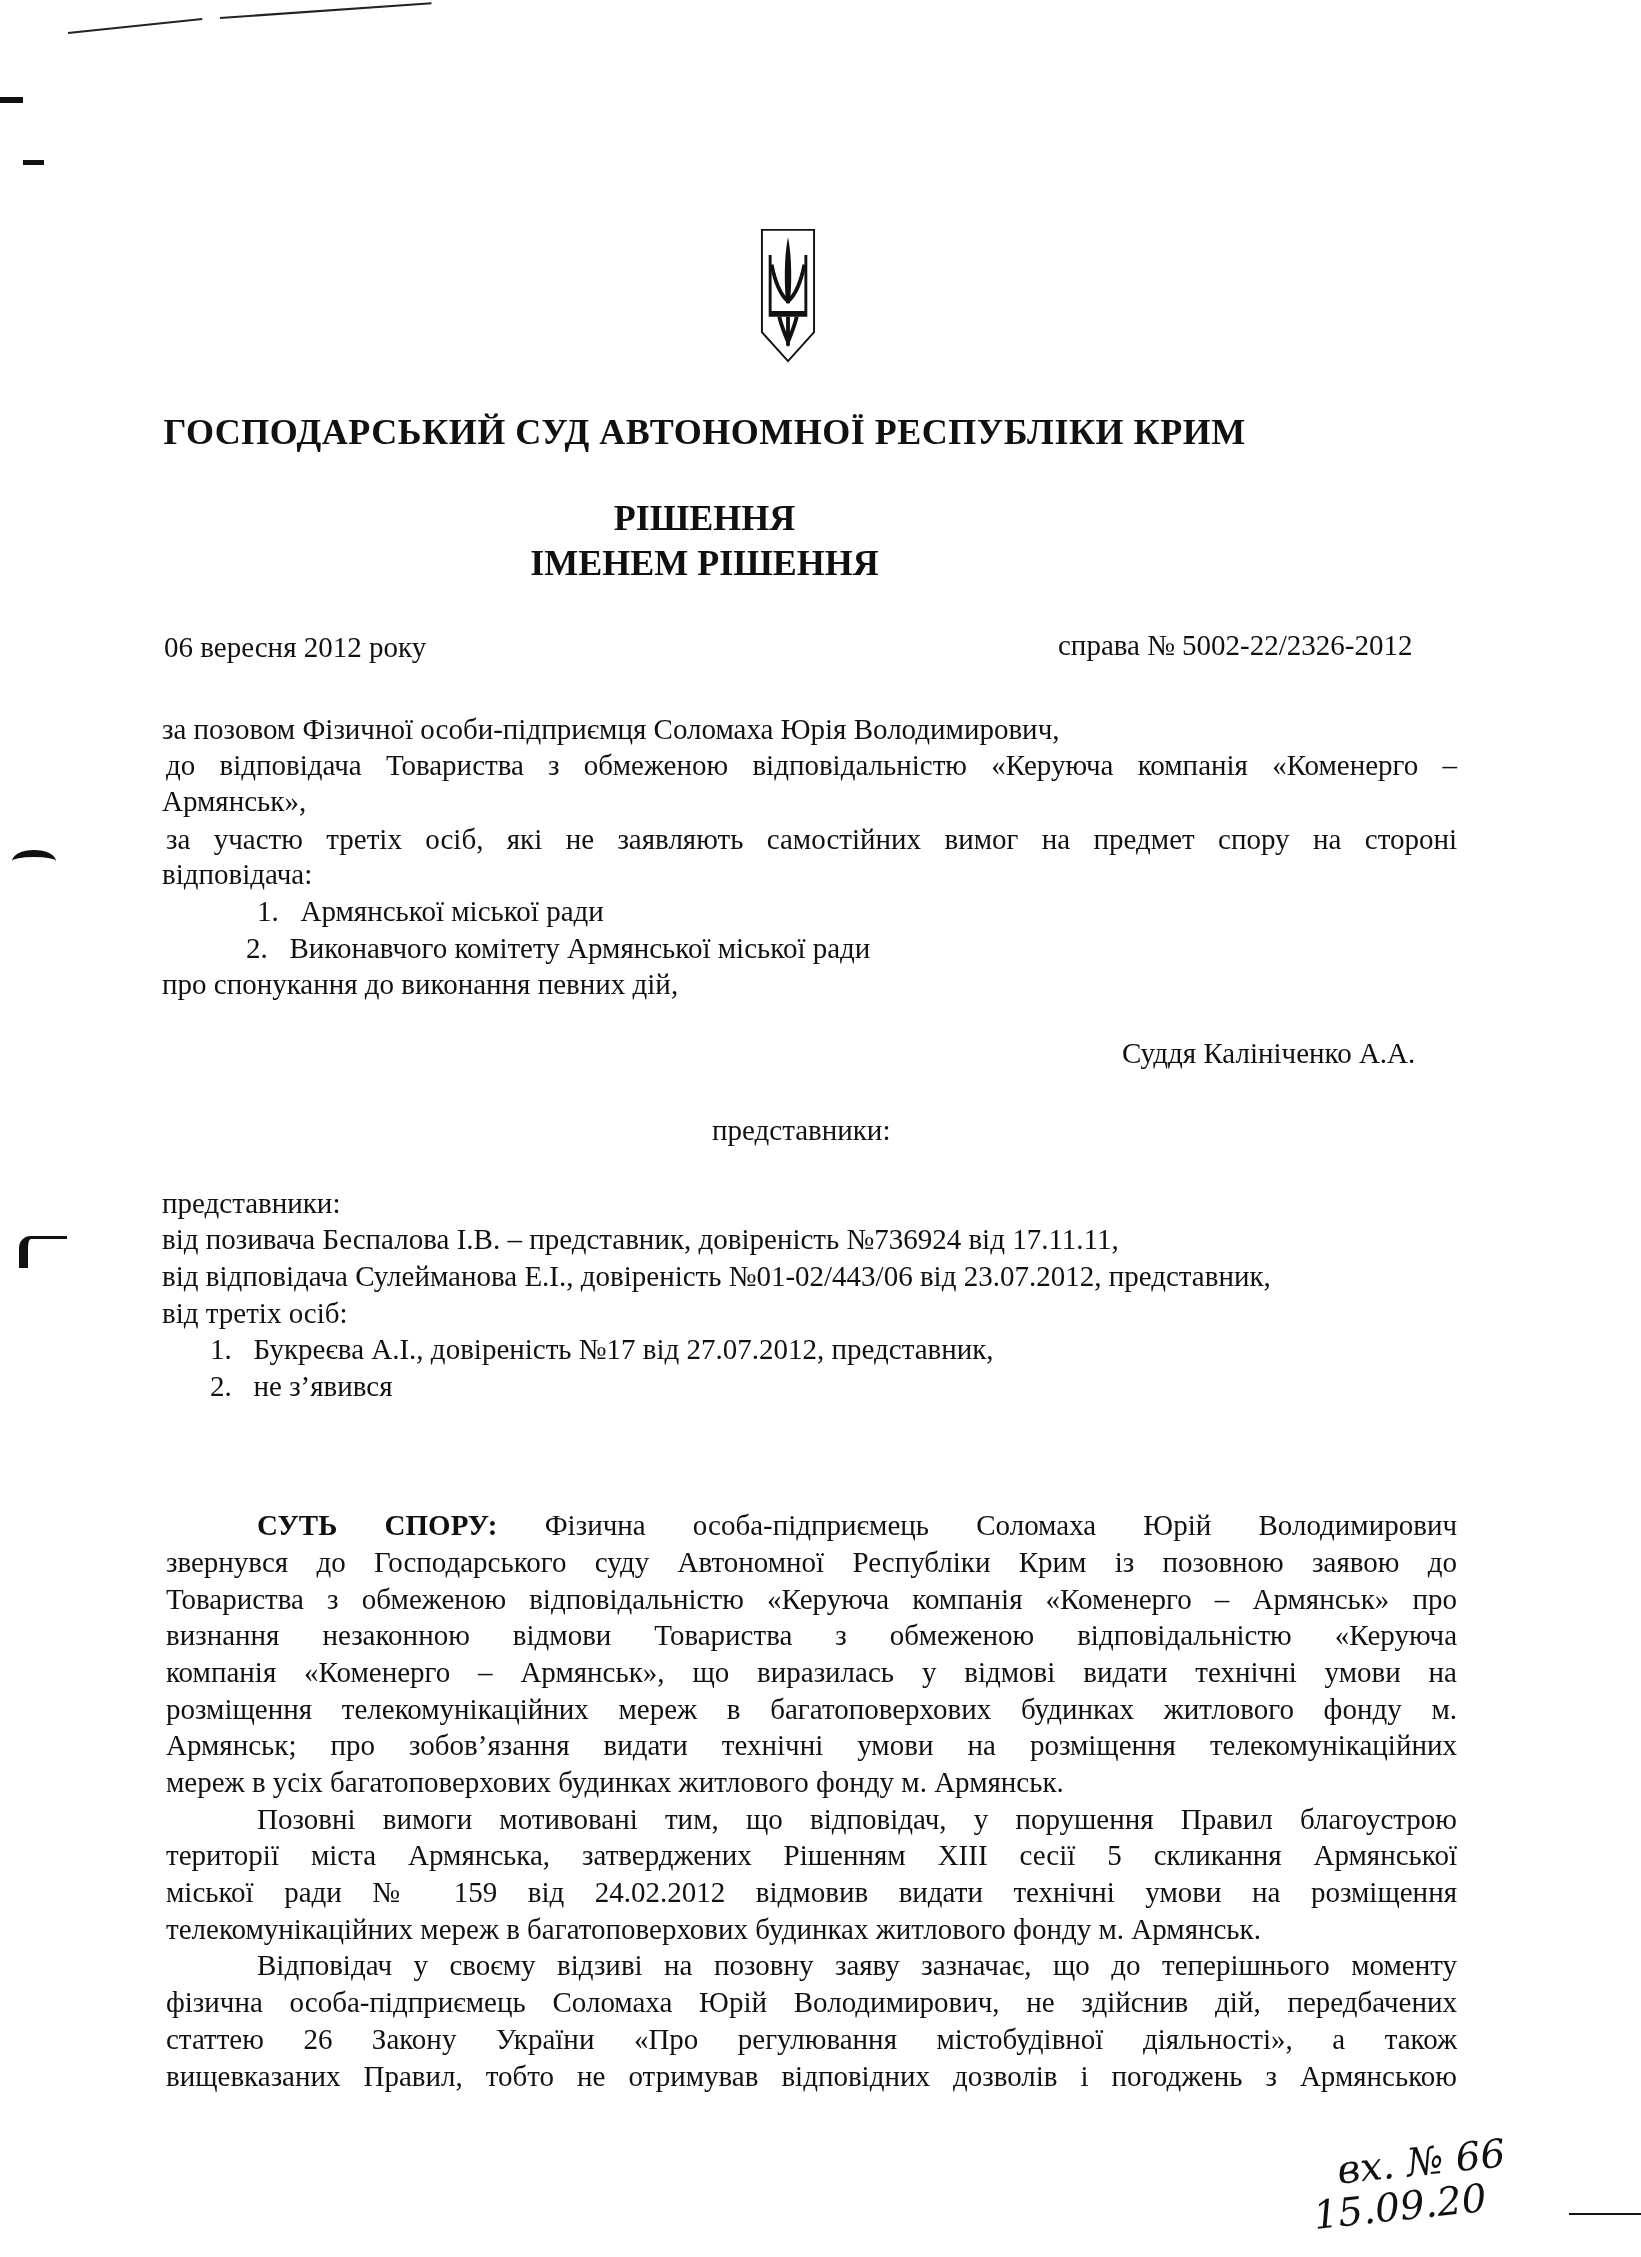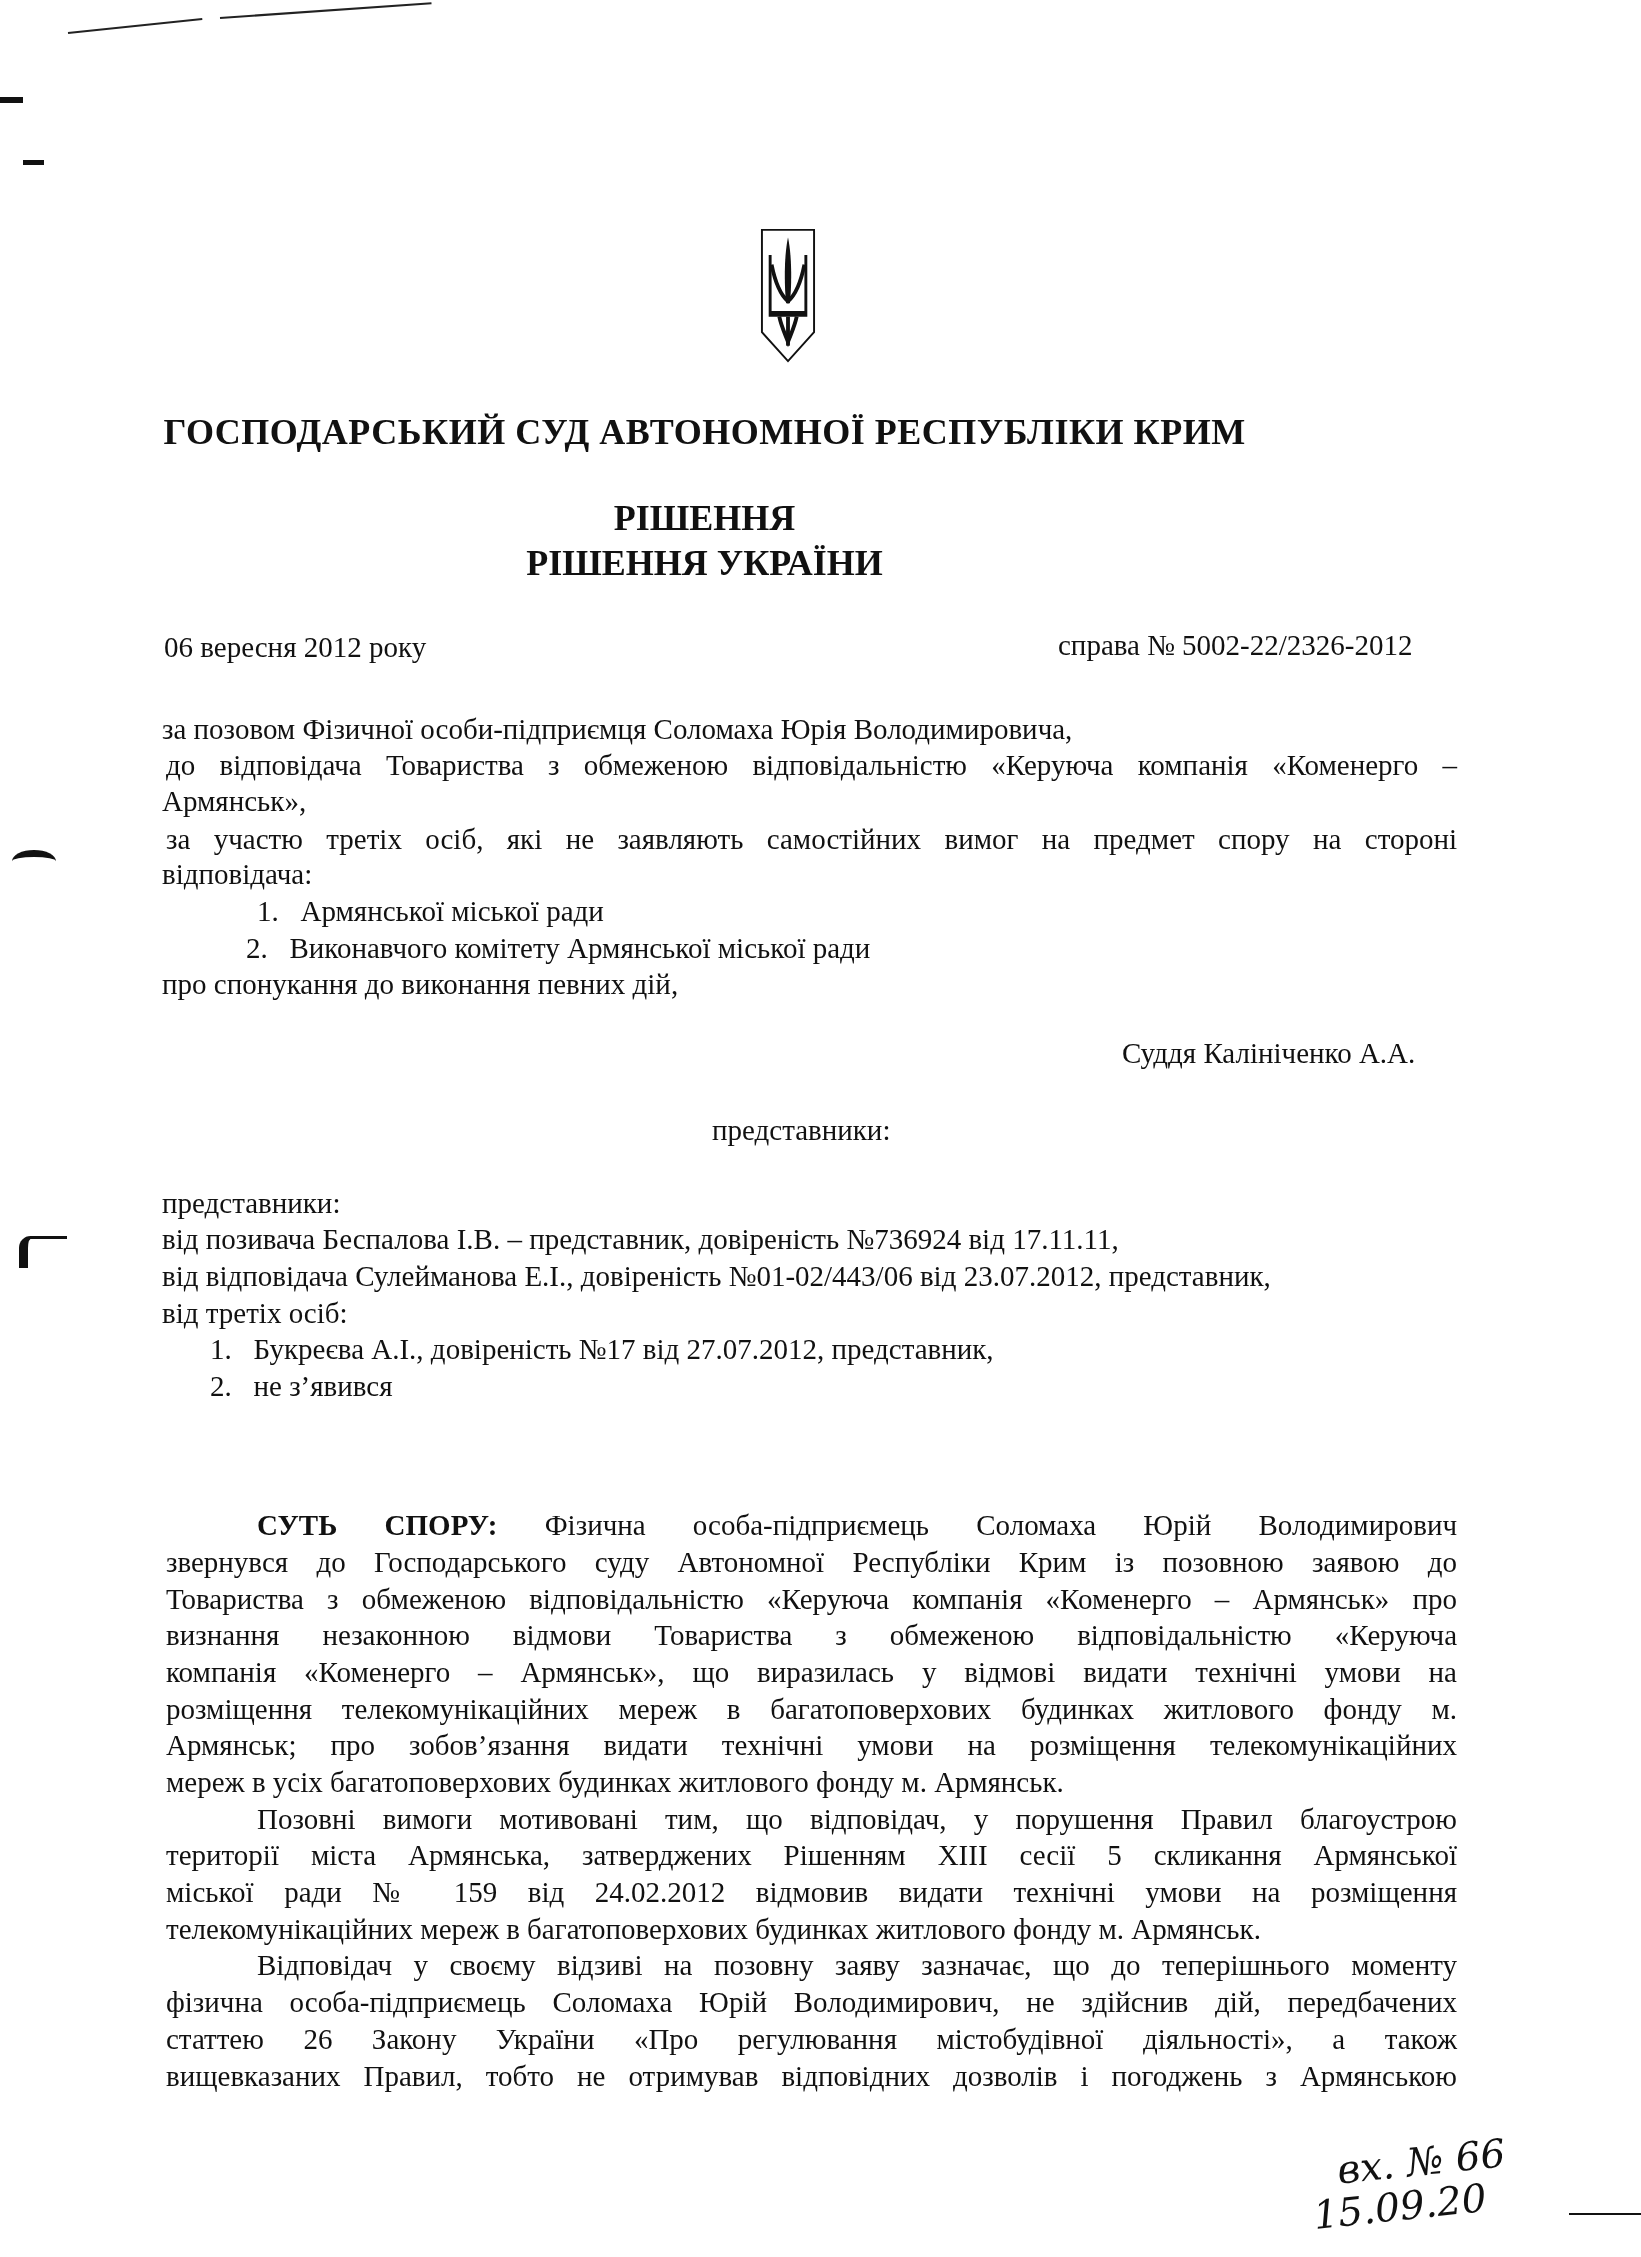--- a/index.html
+++ b/index.html
@@ -34,26 +34,26 @@
     <path d="M31 12 C27 30 27 60 29 80 L33 80 C35 60 35 30 31 12 Z" fill="#111"></path>
     <path d="M11 30 L14 30 L14 88 L48 88 L48 30 L51 30 L51 94 L11 94 Z" fill="#111"></path>
     <path d="M14 40 C18 60 24 72 31 78 C38 72 44 60 48 40" fill="none" stroke="#111" stroke-width="4"></path>
     <path d="M22 94 C24 104 28 112 31 120 C34 112 38 104 40 94" fill="none" stroke="#111" stroke-width="4"></path>
     <path d="M31 94 V124" stroke="#111" stroke-width="4"></path>
   </svg>
 </div>
 
 <div class="title" style="top:411px;font-size:36px;letter-spacing:0.5px;">ГОСПОДАРСЬКИЙ СУД АВТОНОМНОЇ  РЕСПУБЛІКИ КРИМ</div>
 <div class="title" style="top:497px;font-size:36px;">РІШЕННЯ</div>
-<div class="title" style="top:542px;font-size:36px;">РІШЕННЯ УКРАЇНИ</div>
+<div class="title" style="top:542px;font-size:36px;">ІМЕНЕМ РІШЕННЯ</div>
 
 <div class="line" style="left:164px;top:630px;">06 вересня 2012 року</div>
 <div class="line" style="left:1058px;top:628px;">справа № 5002-22/2326-2012</div>
 
-<div class="line" style="left:162px;top:712px;">за позовом Фізичної особи-підприємця Соломаха Юрія Володимировича,</div>
+<div class="line" style="left:162px;top:712px;">за позовом Фізичної особи-підприємця Соломаха Юрія Володимирович,</div>
 <div class="just" style="top:747px;">до відповідача Товариства з обмеженою відповідальністю «Керуюча компанія «Коменерго –</div>
 <div class="line" style="left:162px;top:784px;">Армянськ»,</div>
 <div class="just" style="top:821px;">за участю третіх осіб, які не заявляють самостійних вимог на предмет спору на стороні</div>
 <div class="line" style="left:162px;top:857px;">відповідача:</div>
 
 <div class="line" style="left:210px;top:894px;margin-left:47px;">
   <span>1.</span>&nbsp;&nbsp;
   <span>Армянської міської ради</span>
 </div>
 <div class="line" style="left:210px;top:931px;margin-left:36px;">

